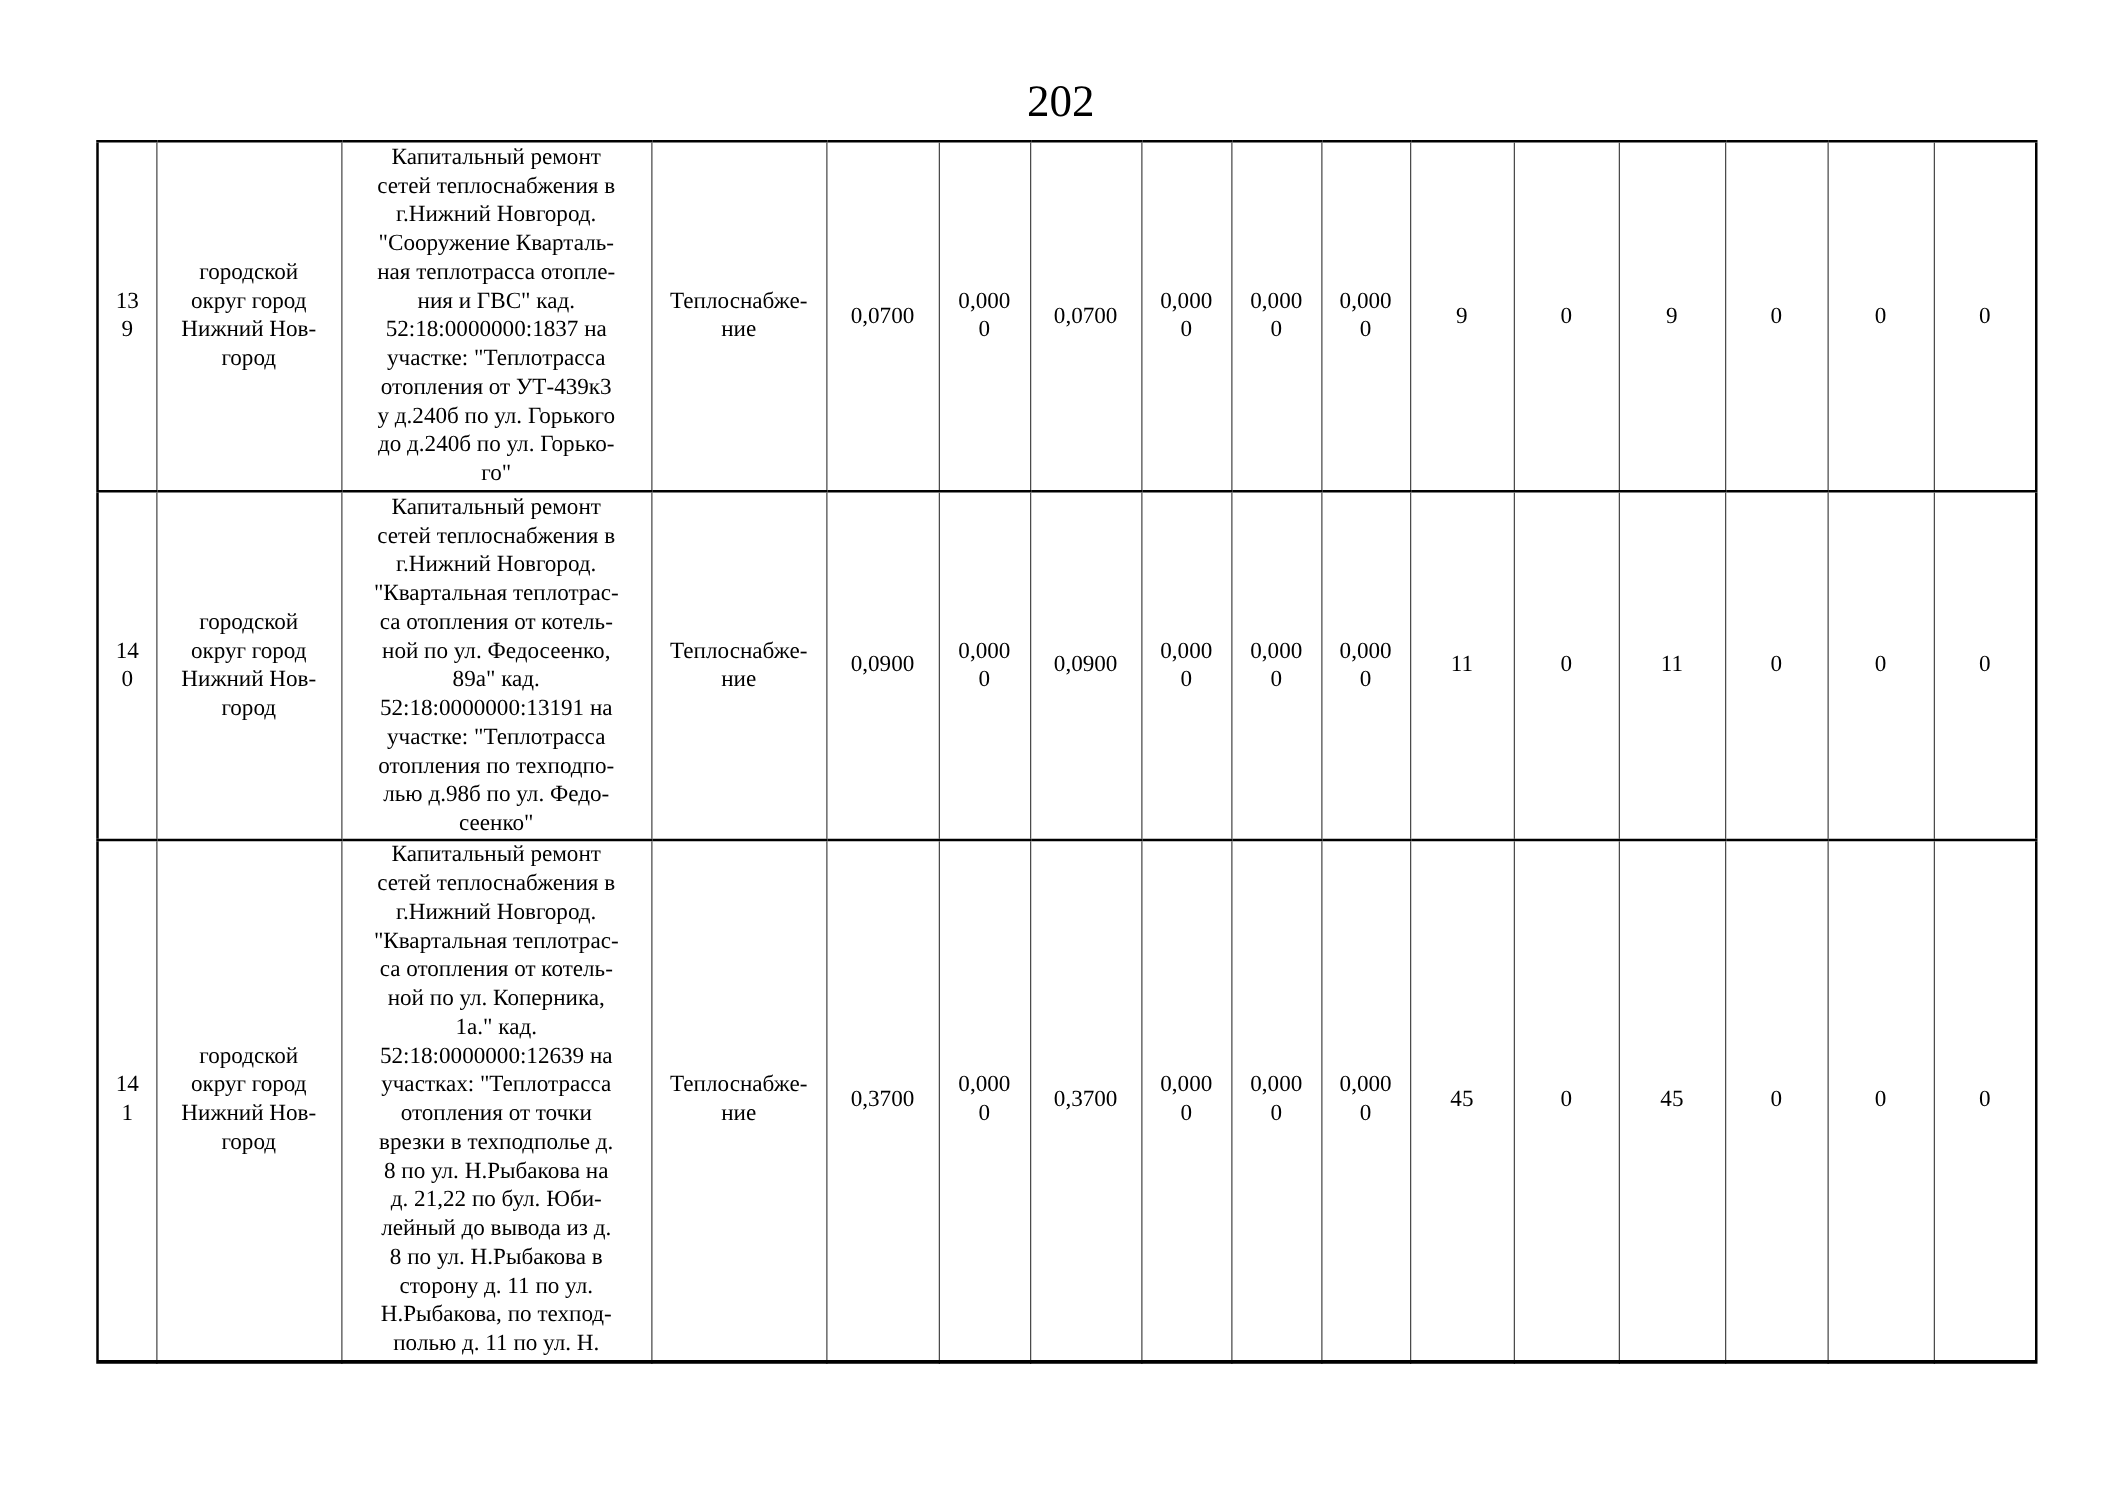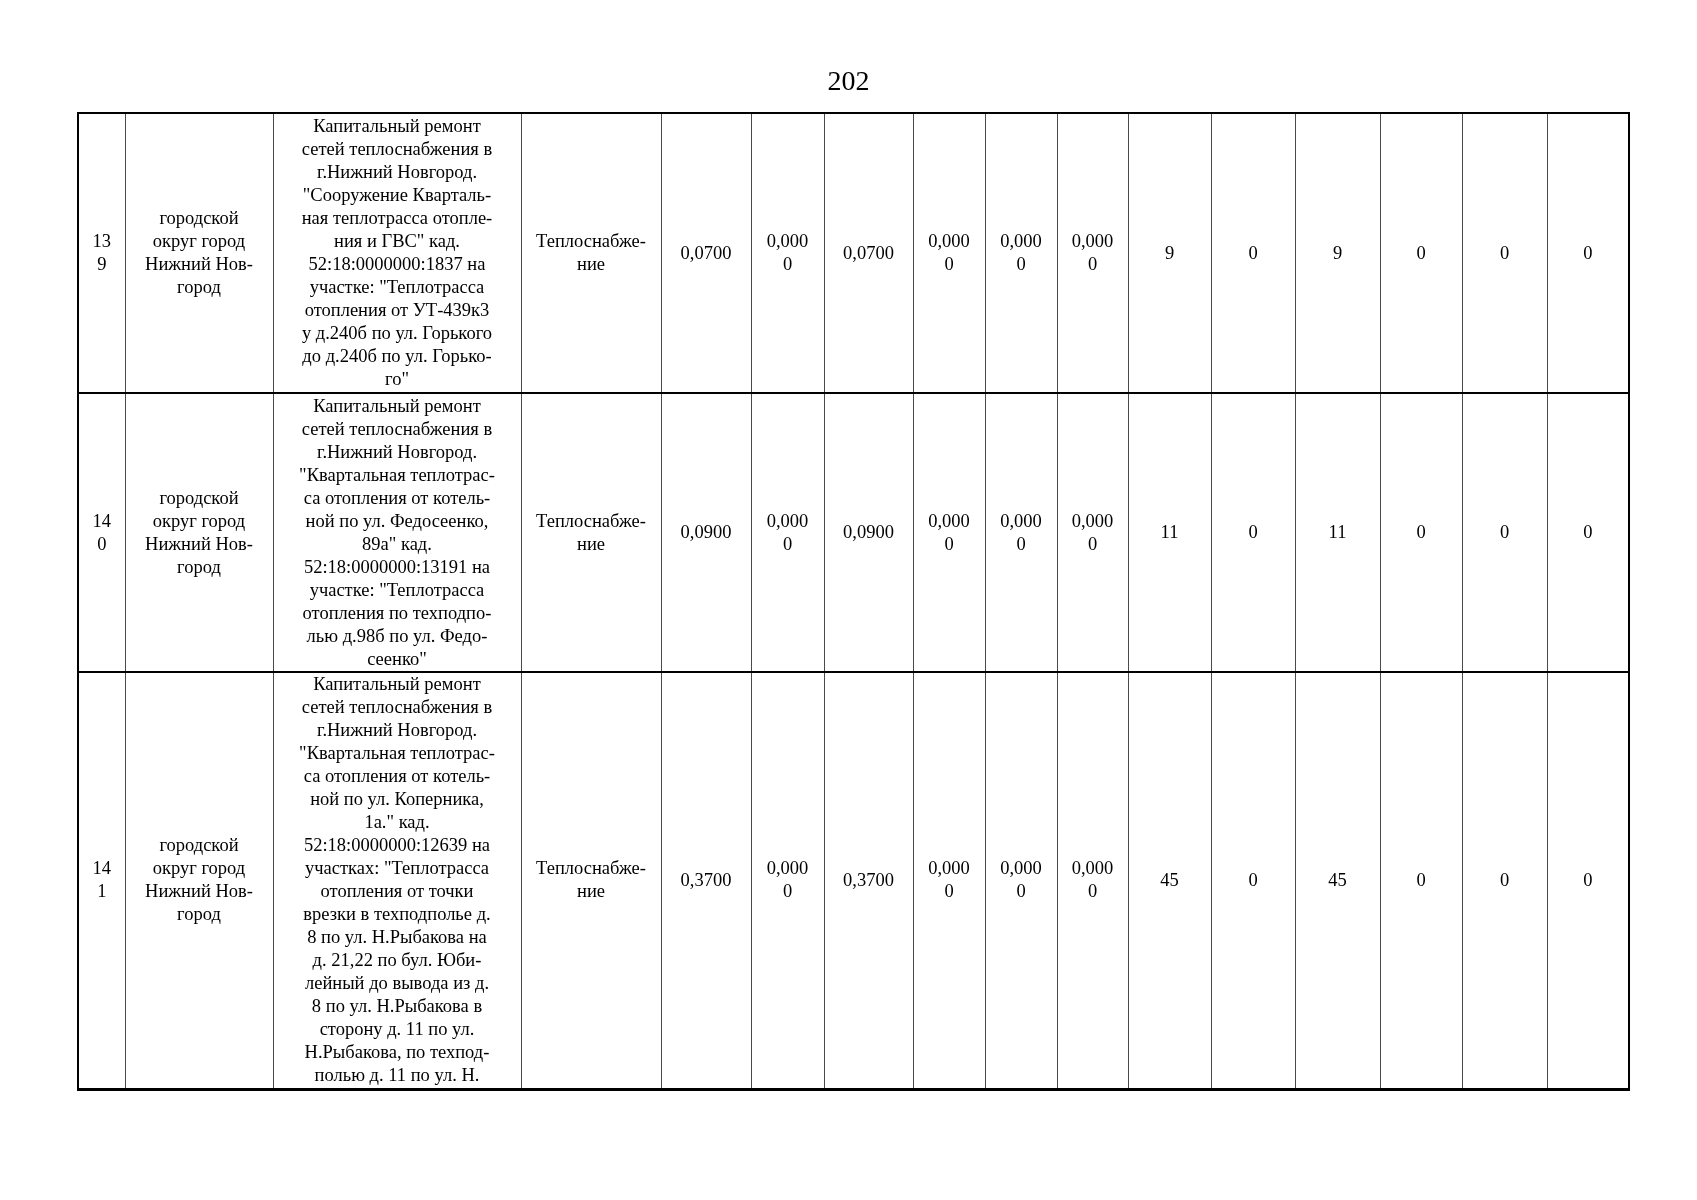--- a/index.html
+++ b/index.html
@@ -15,21 +15,21 @@
     font-family: "Liberation Serif", serif;
     color: #000000;
     overflow: hidden;
   }
   .pageno {
     position: absolute;
     top: 64px;
     left: 0;
     width: 100%;
     text-align: center;
-    font-size: 28px;
+    font-size: 36px;
     line-height: 34px;
     color: #000000;
   }
   table.main {
     position: absolute;
     left: 77px;
     top: 112px;
     width: 1551px;
     border-collapse: collapse;
     table-layout: fixed;

